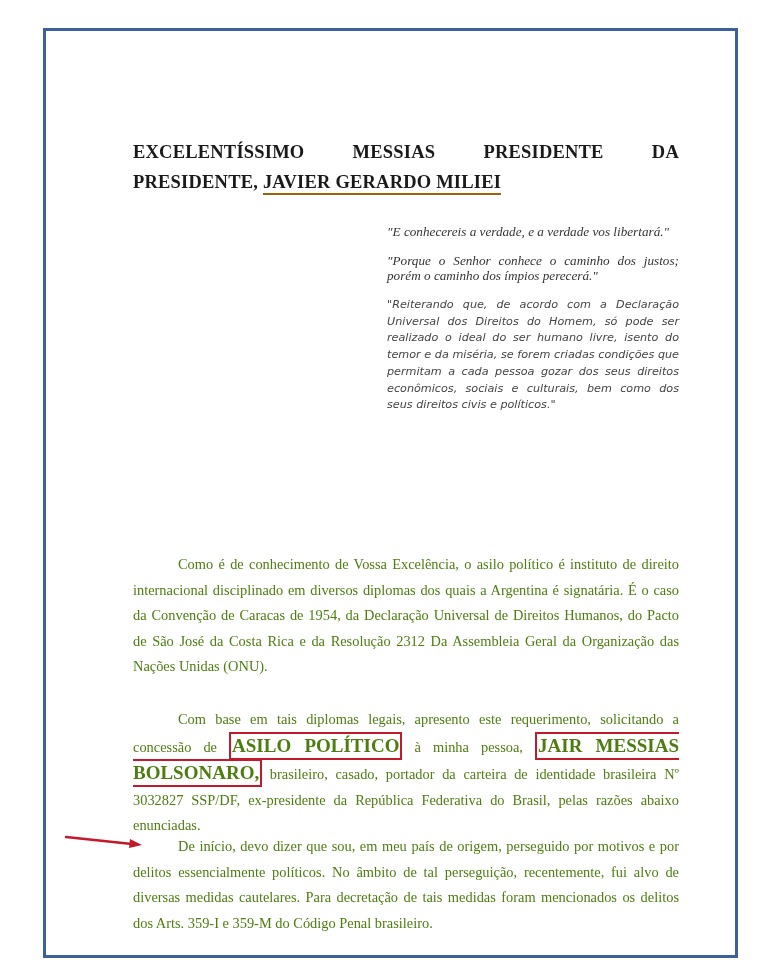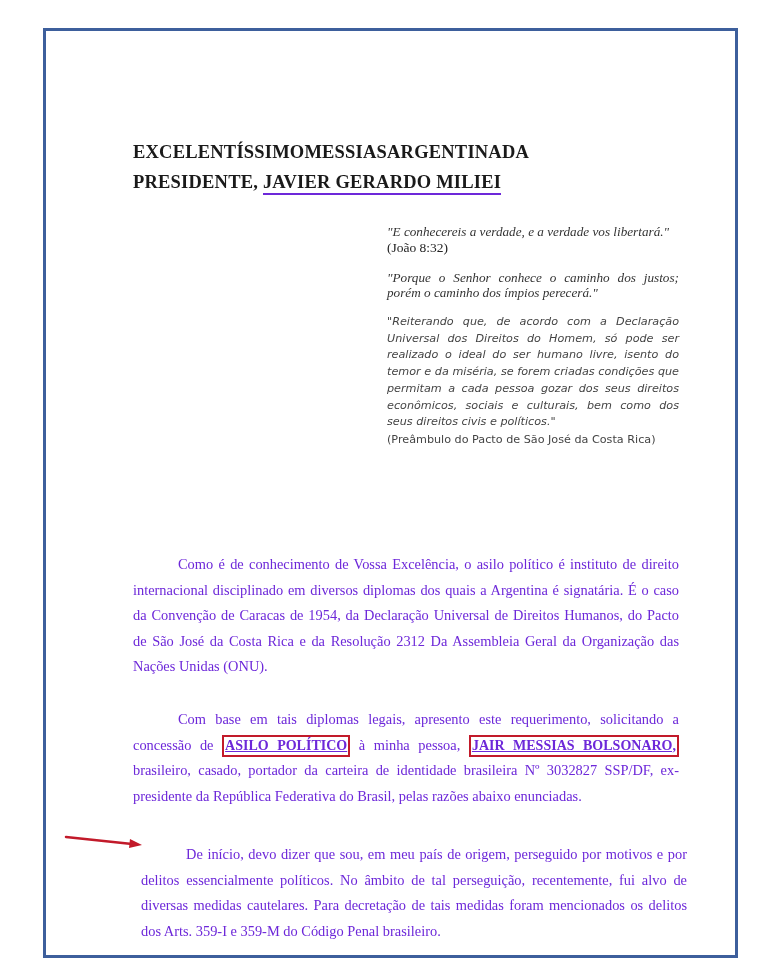--- a/index.html
+++ b/index.html
@@ -8,80 +8,78 @@
     font-family: "Liberation Serif", "DejaVu Serif", serif; color: #1a1a1a;
   }
   .frame {
     position: absolute; left: 43px; top: 28px; width: 689px; height: 924px;
     border: 3px solid #3d5f9c; box-sizing: content-box; background: #fff;
   }
   .heading {
     position: absolute; left: 133px; top: 137px; width: 546px;
     font-weight: bold; font-size: 18.5px; line-height: 30px; letter-spacing: 0.2px;
   }
-  .heading .line1 { display: flex; justify-content: flex-start; }
+  .heading .line1 { display: flex; justify-content: space-between; }
   .heading .line2 { display: block; }
-  .underline-red { border-bottom: 2px solid #6d28d9; padding-bottom: 1px; }
+  .underline-red { border-bottom: 2px solid #a16207; padding-bottom: 1px; }
 
   .epigraphs { position: absolute; left: 387px; top: 224px; width: 292px; }
   .epi { margin: 0 0 14px 0; }
   .epi .q {
     font-style: italic; font-size: 13.2px; line-height: 15px; text-align: justify;
     text-align-last: left; color: #333;
   }
   .epi .src { font-size: 13.5px; line-height: 17px; color: #222; }
   .epi3 .q {
     font-family: "DejaVu Sans", "Liberation Sans", sans-serif; font-size: 11.2px; line-height: 16.7px; color: #444;
     margin-top: 6px;
   }
   .epi3 .src { font-family: "DejaVu Sans", "Liberation Sans", sans-serif; font-size: 11.2px; line-height: 17px; color: #444; }
 
   .para {
     position: absolute; left: 133px; width: 546px; font-size: 14.4px; line-height: 25.5px;
-    text-align: justify; text-align-last: left; text-indent: 45px; color: #6d28d9;
+    text-align: justify; text-align-last: left; text-indent: 45px; color: #4d7c0f;
   }
   .p1 { top: 552px; }
   .p2 { top: 707px; }
   .p3 { top: 834px; }
   .boxed {
-    font-weight: bold; border: 2px solid #c21a2a; padding: 1px 1px 2px 1px; font-size: 14px; text-decoration: underline;
+    font-weight: bold; border: 2px solid #c21a2a; padding: 1px 1px 2px 1px; font-size: 19px;
   }
   .arrow { position: absolute; left: 64px; top: 832px; }
 </style>
 </head>
 <body>
 
 <div class="frame"></div>
 
 <div class="heading">
   <div class="line1">
     <span>EXCELENTÍSSIMO</span>
     <span>MESSIAS</span>
-    <span>ARGENTINA</span>
+    <span>PRESIDENTE</span>
     <span>DA</span>
   </div>
   <div class="line2"><span>PRESIDENTE, </span><span class="underline-red">JAVIER GERARDO MILIEI</span></div>
 </div>
 
 <div class="epigraphs">
   <div class="epi">
     <div class="q">"E conhecereis a verdade, e a verdade vos libertará."</div>
-    <div class="src">(João 8:32)</div>
   </div>
   <div class="epi">
     <div class="q">"Porque o Senhor conhece o caminho dos justos; porém o caminho dos ímpios perecerá."</div>
   </div>
   <div class="epi epi3">
     <div class="q">"Reiterando que, de acordo com a Declaração Universal dos Direitos do Homem, só pode ser realizado o ideal do ser humano livre, isento do temor e da miséria, se forem criadas condições que permitam a cada pessoa gozar dos seus direitos econômicos, sociais e culturais, bem como dos seus direitos civis e políticos."</div>
-    <div class="src">(Preâmbulo do Pacto de São José da Costa Rica)</div>
   </div>
 </div>
 
 <p class="para p1" style="margin:0">Como é de conhecimento de Vossa Excelência, o asilo político é instituto de direito internacional disciplinado em diversos diplomas dos quais a Argentina é signatária. É o caso da Convenção de Caracas de 1954, da Declaração Universal de Direitos Humanos, do Pacto de São José da Costa Rica e da Resolução 2312 Da Assembleia Geral da Organização das Nações Unidas (ONU).</p>
 
 <p class="para p2" style="margin:0"><span>Com base em tais diplomas legais, apresento este requerimento, solicitando a concessão de </span><span class="boxed">ASILO POLÍTICO</span><span> à minha pessoa, </span><span class="boxed">JAIR MESSIAS BOLSONARO,</span><span> brasileiro, casado, portador da carteira de identidade brasileira Nº 3032827 SSP/DF, ex-presidente da República Federativa do Brasil, pelas razões abaixo enunciadas.</span></p>
 
-<p class="para p3" style="margin:8px">De início, devo dizer que sou, em meu país de origem, perseguido por motivos e por delitos essencialmente políticos. No âmbito de tal perseguição, recentemente, fui alvo de diversas medidas cautelares. Para decretação de tais medidas foram mencionados os delitos dos Arts. 359-I e 359-M do Código Penal brasileiro.</p>
+<p class="para p3" style="margin:0">De início, devo dizer que sou, em meu país de origem, perseguido por motivos e por delitos essencialmente políticos. No âmbito de tal perseguição, recentemente, fui alvo de diversas medidas cautelares. Para decretação de tais medidas foram mencionados os delitos dos Arts. 359-I e 359-M do Código Penal brasileiro.</p>
 
 <svg class="arrow" width="82" height="20" viewBox="0 0 82 20">
   <line x1="2" y1="5" x2="68" y2="12" stroke="#c21a2a" stroke-width="2.5" stroke-linecap="round"></line>
   <polygon points="66,7 78,13 65,16" fill="#c21a2a"></polygon>
 </svg>
 
 </body></html>

